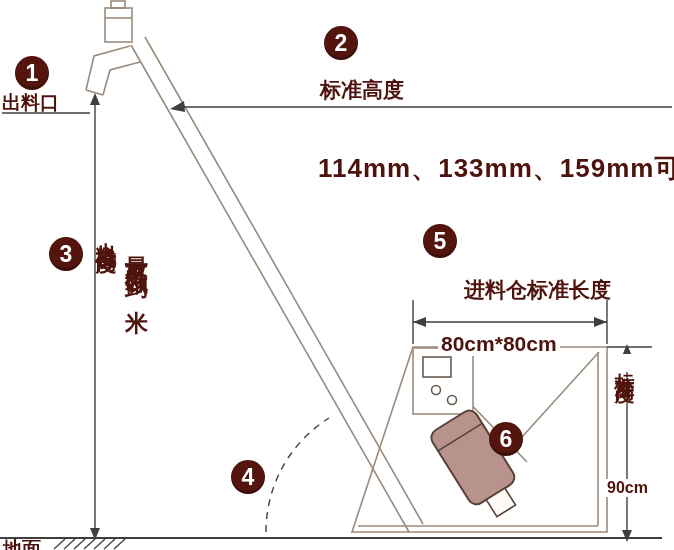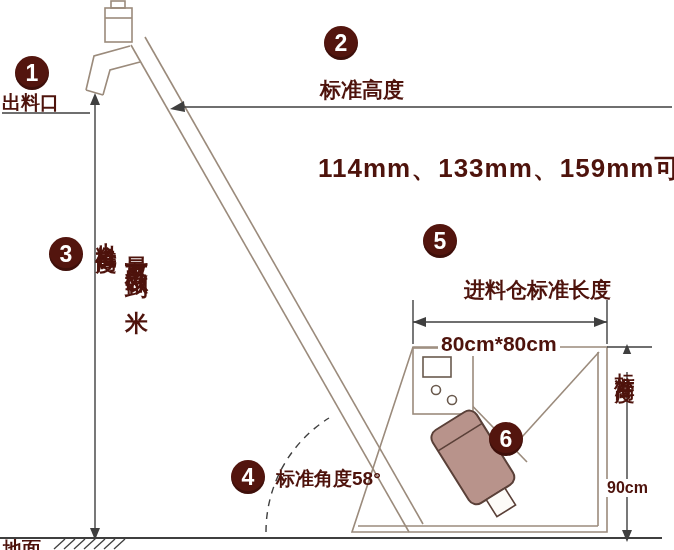--- a/index.html
+++ b/index.html
@@ -115,21 +115,20 @@
   <div class="badge" style="left:489px;top:422px;">6</div>
 
   <div class="txt" style="left:2px;top:90px;font-size:19px;text-align:right;">出料口</div>
 
   <div class="txt" style="left:320px;top:76px;font-size:21px;">标准高度</div>
   <div class="txt" style="left:318px;top:110px;font-size:26px;letter-spacing:1px;margin-top:41px;">114mm、133mm、159mm可</div>
 
   <div class="txt vtext" style="left:92px;top:226px;font-size:21px;letter-spacing:2px;">上料机高度</div>
   <div class="txt vtext" style="left:122px;top:238px;font-size:23px;letter-spacing:4px;">最高可以做到7米</div>
 
-  <div class="txt" style="left:276px;top:466px;font-size:19px;">标准角度58°</div>
 
   <div class="txt" style="left:424px;top:276px;font-size:21px;margin-left:40px;">进料仓标准长度</div>
   <div class="txt onwhite" style="left:438px;top:308px;font-size:21px;margin-top:24px;">80cm*80cm</div>
 
   <div class="txt vtext onwhite" style="left:612px;top:354px;font-size:20px;letter-spacing:3px;padding:3px 0;">标准高度</div>
   <div class="txt onwhite" style="left:604px;top:479px;font-size:16px;">90cm</div>
 
   <div class="txt" style="left:3px;top:536px;font-size:19px;">地面</div>
 
 </div>

